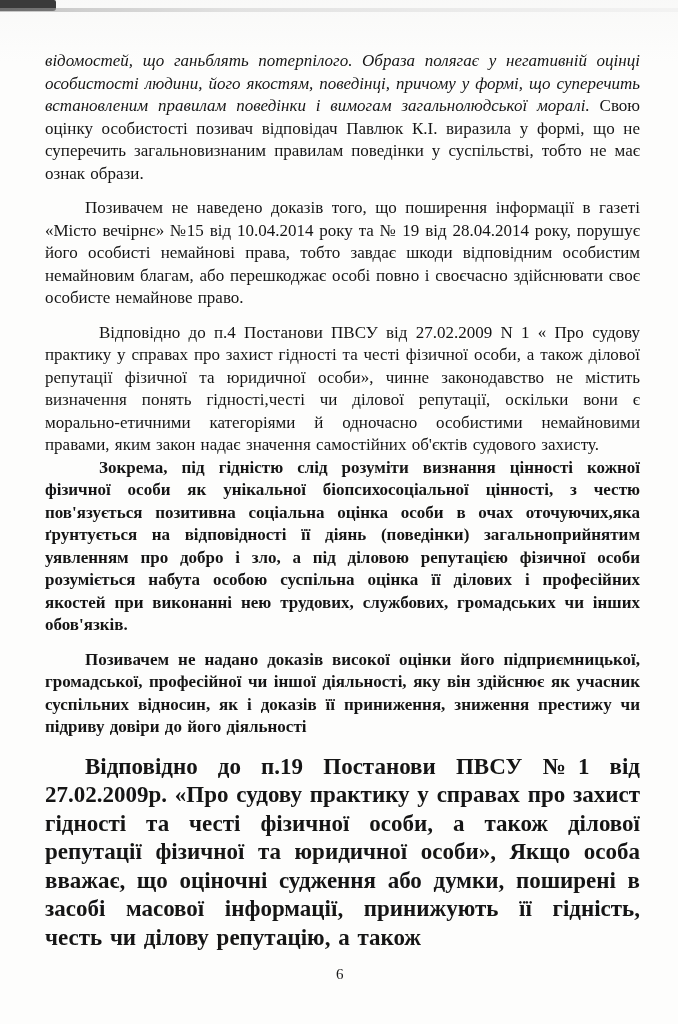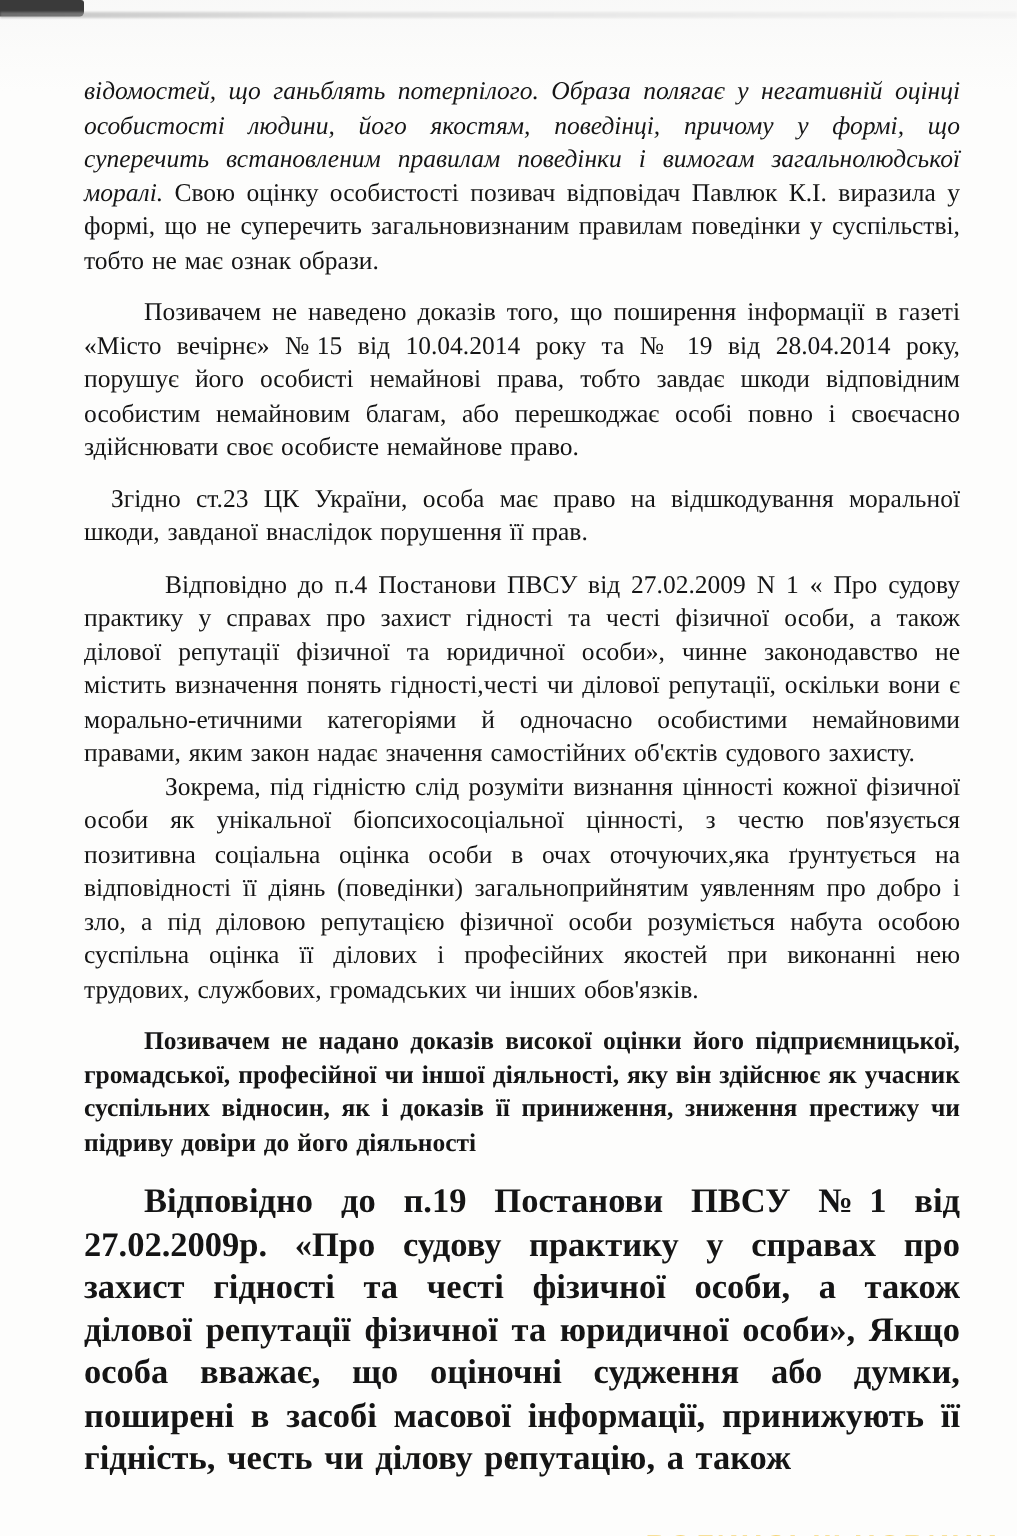--- a/index.html
+++ b/index.html
@@ -25,27 +25,27 @@
     position: absolute; inset: 0;
     background: linear-gradient(180deg, rgba(240,240,240,0.35) 0%, rgba(255,255,255,0) 6%);
     pointer-events: none;
   }
   
   .text-block {
     position: absolute; left: 42px; top: 50px; width: 598px;
     color: #151515;
   }
   .para {
-    margin: 12px 0 0 14px;
+    margin: 12px 0 0 3px;
     font-size: 17px; line-height: 22.5px;
     text-align: justify;
     word-spacing: 1px;
   }
   .para:first-child { margin-top: 0; }
-  .para.no-gap { margin-top: 0; }
+  .para.no-gap { margin-top: 0; font-weight: bold; }
   .para.bold-para {
     font-weight: bold;
     font-size: 23px; line-height: 28.5px;
     margin-top: 14px;
     word-spacing: 2px;
   }
   .seg-italic { font-style: italic; }
   .seg-normal { font-style: normal; }
   .seg-bold { font-weight: bold; }
   
@@ -67,21 +67,20 @@
 </head>
 <body>
 
 <div class="paper-noise"></div>
 <div class="scan-smudge"></div>
 <div class="scan-line"></div>
 
 <div class="text-block">
     <p class="para" style="text-indent: 0px;"><span class="seg-italic">відомостей, що ганьблять потерпілого. Образа полягає у негативній оцінці особистості людини, його якостям, поведінці, причому у формі, що суперечить встановленим правилам поведінки і вимогам загальнолюдської моралі. </span><span class="seg-normal">Свою оцінку особистості позивач відповідач Павлюк К.І. виразила у формі, що не суперечить загальновизнаним правилам поведінки у суспільстві, тобто не має ознак образи.</span></p>
     <p class="para" style="text-indent: 40px;"><span class="seg-normal">Позивачем не наведено доказів того, що поширення інформації в газеті «Місто вечірнє» №15 від 10.04.2014 року та № 19 від 28.04.2014 року, порушує його особисті немайнові права, тобто завдає шкоди відповідним особистим немайновим благам, або перешкоджає особі повно і своєчасно здійснювати своє особисте немайнове право.</span></p>
-    <p class="para" style="text-indent: 18px;"><span class="seg-normal">Згідно ст.23 ЦК України, особа має право на відшкодування моральної шкоди, завданої внаслідок порушення її прав.</span></p>
     <p class="para" style="text-indent: 54px;"><span class="seg-normal">Відповідно до п.4 Постанови ПВСУ від 27.02.2009 N 1 « Про судову практику у справах про захист гідності та честі фізичної особи, а також ділової репутації фізичної та юридичної особи», чинне законодавство не містить визначення понять гідності,честі чи ділової репутації, оскільки вони є морально-етичними категоріями й одночасно особистими немайновими правами, яким закон надає значення самостійних об'єктів судового захисту.</span></p>
     <p class="para no-gap" style="text-indent: 54px;"><span class="seg-normal">Зокрема, під гідністю слід розуміти визнання цінності кожної фізичної особи як унікальної біопсихосоціальної цінності, з честю пов'язується позитивна соціальна оцінка особи в очах оточуючих,яка ґрунтується на відповідності її діянь (поведінки) загальноприйнятим уявленням про добро і зло, а під діловою репутацією фізичної особи розуміється набута особою суспільна оцінка її ділових і професійних якостей при виконанні нею трудових, службових, громадських чи інших обов'язків.</span></p>
     <p class="para" style="text-indent: 40px; font-weight: bold;"><span class="seg-normal">Позивачем не надано доказів високої оцінки його підприємницької, громадської, професійної чи іншої діяльності, яку він здійснює як учасник суспільних відносин, як і доказів її приниження, зниження престижу чи підриву довіри до його діяльності</span></p>
     <p class="para bold-para" style="text-indent: 40px;"><span class="seg-bold">Відповідно до п.19 Постанови ПВСУ №1 від 27.02.2009р. «Про судову практику у справах про захист гідності та честі фізичної особи, а також ділової репутації фізичної та юридичної особи», Якщо особа вважає, що оціночні судження або думки, поширені в засобі масової інформації, принижують її гідність, честь чи ділову репутацію, а також</span></p>
   </div>
 
 <div class="page-number">6</div>
 <div class="watermark">ВОЛИНСЬКІ НОВИНИ</div>
 
 </body></html>

